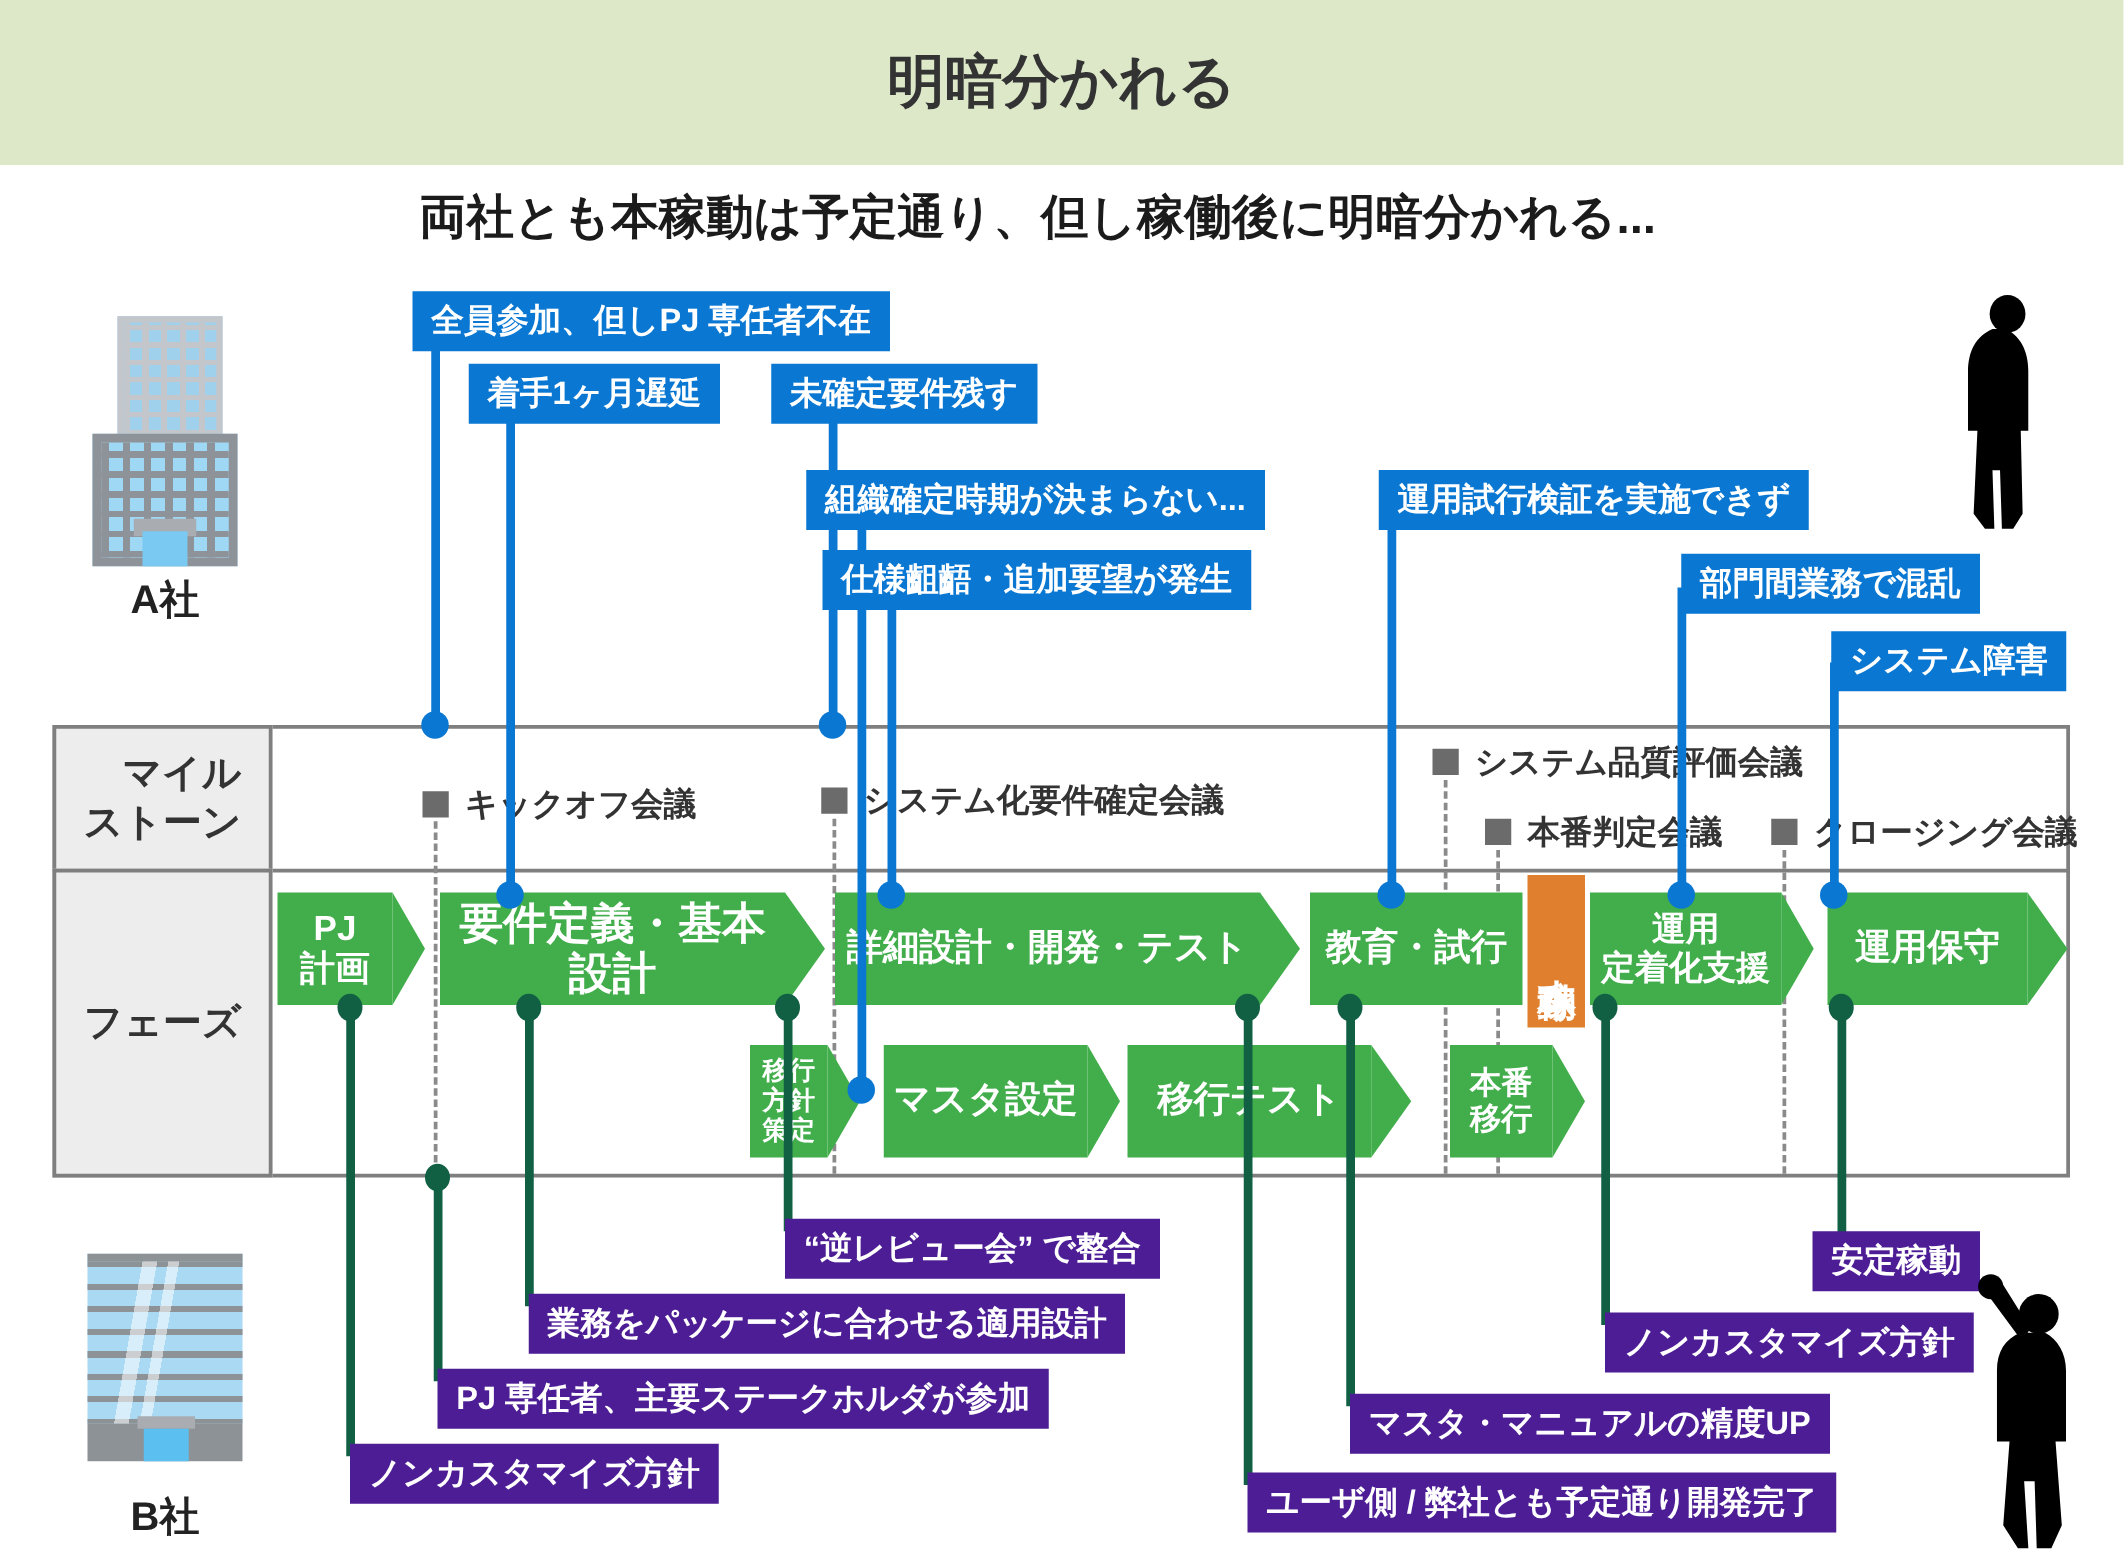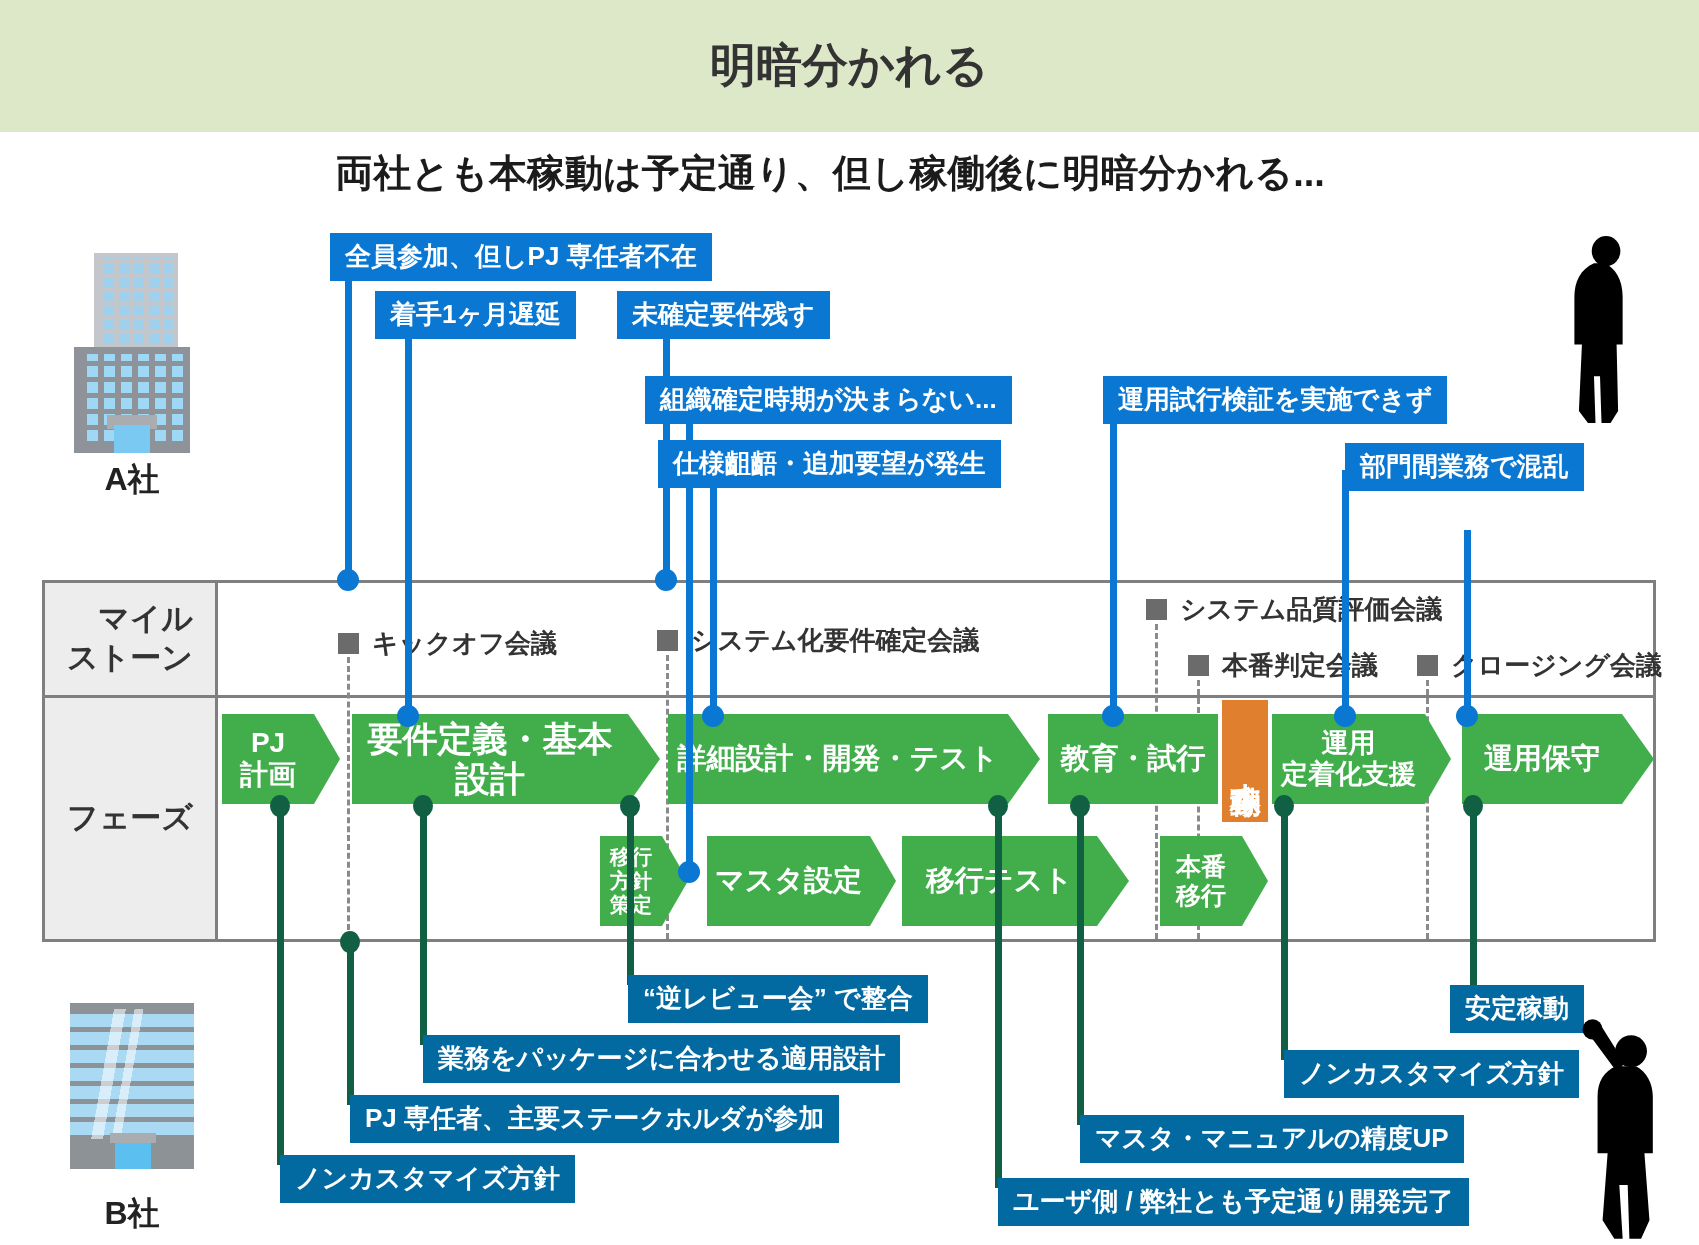--- a/index.html
+++ b/index.html
@@ -26,21 +26,21 @@
          text-align:center;white-space:pre-line;z-index:3;line-height:1.15;}
   .tip{position:absolute;left:100%;top:0;width:0;height:0;border-style:solid;
        border-color:transparent transparent transparent #41ae4b;}
   .t90{border-width:45px 0 45px 32px;}
   .t90s{border-width:45px 0 45px 26px;}
   #golive{background:#e0802f;color:#fff;font-weight:bold;display:flex;align-items:center;justify-content:center;
           writing-mode:vertical-rl;text-orientation:upright;font-size:31px;z-index:4;letter-spacing:2px;}
   
   .cb{background:#0a78d2;color:#fff;font-weight:bold;font-size:26px;line-height:1.3;padding:7px 15px;
       white-space:nowrap;z-index:7;}
-  .cg{background:#0369a1;color:#fff;font-weight:bold;font-size:26px;line-height:1.3;padding:7px 15px;
+  .cg{background:#4c1d95;color:#fff;font-weight:bold;font-size:26px;line-height:1.3;padding:7px 15px;
       white-space:nowrap;z-index:7;}
   
   .lb{width:7px;background:#0a78d2;z-index:5;}
   .lg{width:7px;background:#116044;z-index:5;}
   .dotb{width:22px;height:22px;border-radius:50%;background:#0a78d2;z-index:6;}
   .dotg{width:20px;height:22px;border-radius:50%;background:#116044;z-index:6;}
   
   .blbl{width:124px;text-align:center;font-size:32px;font-weight:bold;color:#222;}
   #bldgA .ta{position:absolute;left:24px;top:0;width:84px;height:100px;background:#9fd0ec;border:5px solid #c3c7cc;
     box-sizing:border-box;background-image:repeating-linear-gradient(0deg,#c3c7cc 0 4px,transparent 4px 14px),
@@ -175,20 +175,21 @@
   <div class="abs lb" style="left:1464px;top:530px;height:185px;"></div>
   <div class="abs dotb" style="left:1456px;top:705px;"></div>
 
   <div class="abs cb" style="left:330px;top:233px;">全員参加、但しPJ 専任者不在</div>
   <div class="abs cb" style="left:375px;top:291px;">着手1ヶ月遅延</div>
   <div class="abs cb" style="left:617px;top:291px;">未確定要件残す</div>
   <div class="abs cb" style="left:645px;top:376px;">組織確定時期が決まらない...</div>
   <div class="abs cb" style="left:658px;top:440px;">仕様齟齬・追加要望が発生</div>
   <div class="abs cb" style="left:1103px;top:376px;">運用試行検証を実施できず</div>
   <div class="abs cb" style="left:1345px;top:443px;">部門間業務で混乱</div>
+  <div class="abs cb" style="left:1465px;top:505px;">システム障害</div>
 
   <div class="abs lg" style="left:277px;top:800px;height:365px;"></div>
   <div class="abs dotg" style="left:270px;top:795px;"></div>
   <div class="abs lg" style="left:347px;top:942px;height:163px;"></div>
   <div class="abs dotg" style="left:340px;top:931px;"></div>
   <div class="abs lg" style="left:420px;top:800px;height:245px;"></div>
   <div class="abs dotg" style="left:413px;top:795px;"></div>
   <div class="abs lg" style="left:627px;top:800px;height:185px;"></div>
   <div class="abs dotg" style="left:620px;top:795px;"></div>
   <div class="abs lg" style="left:995px;top:800px;height:388px;"></div>

